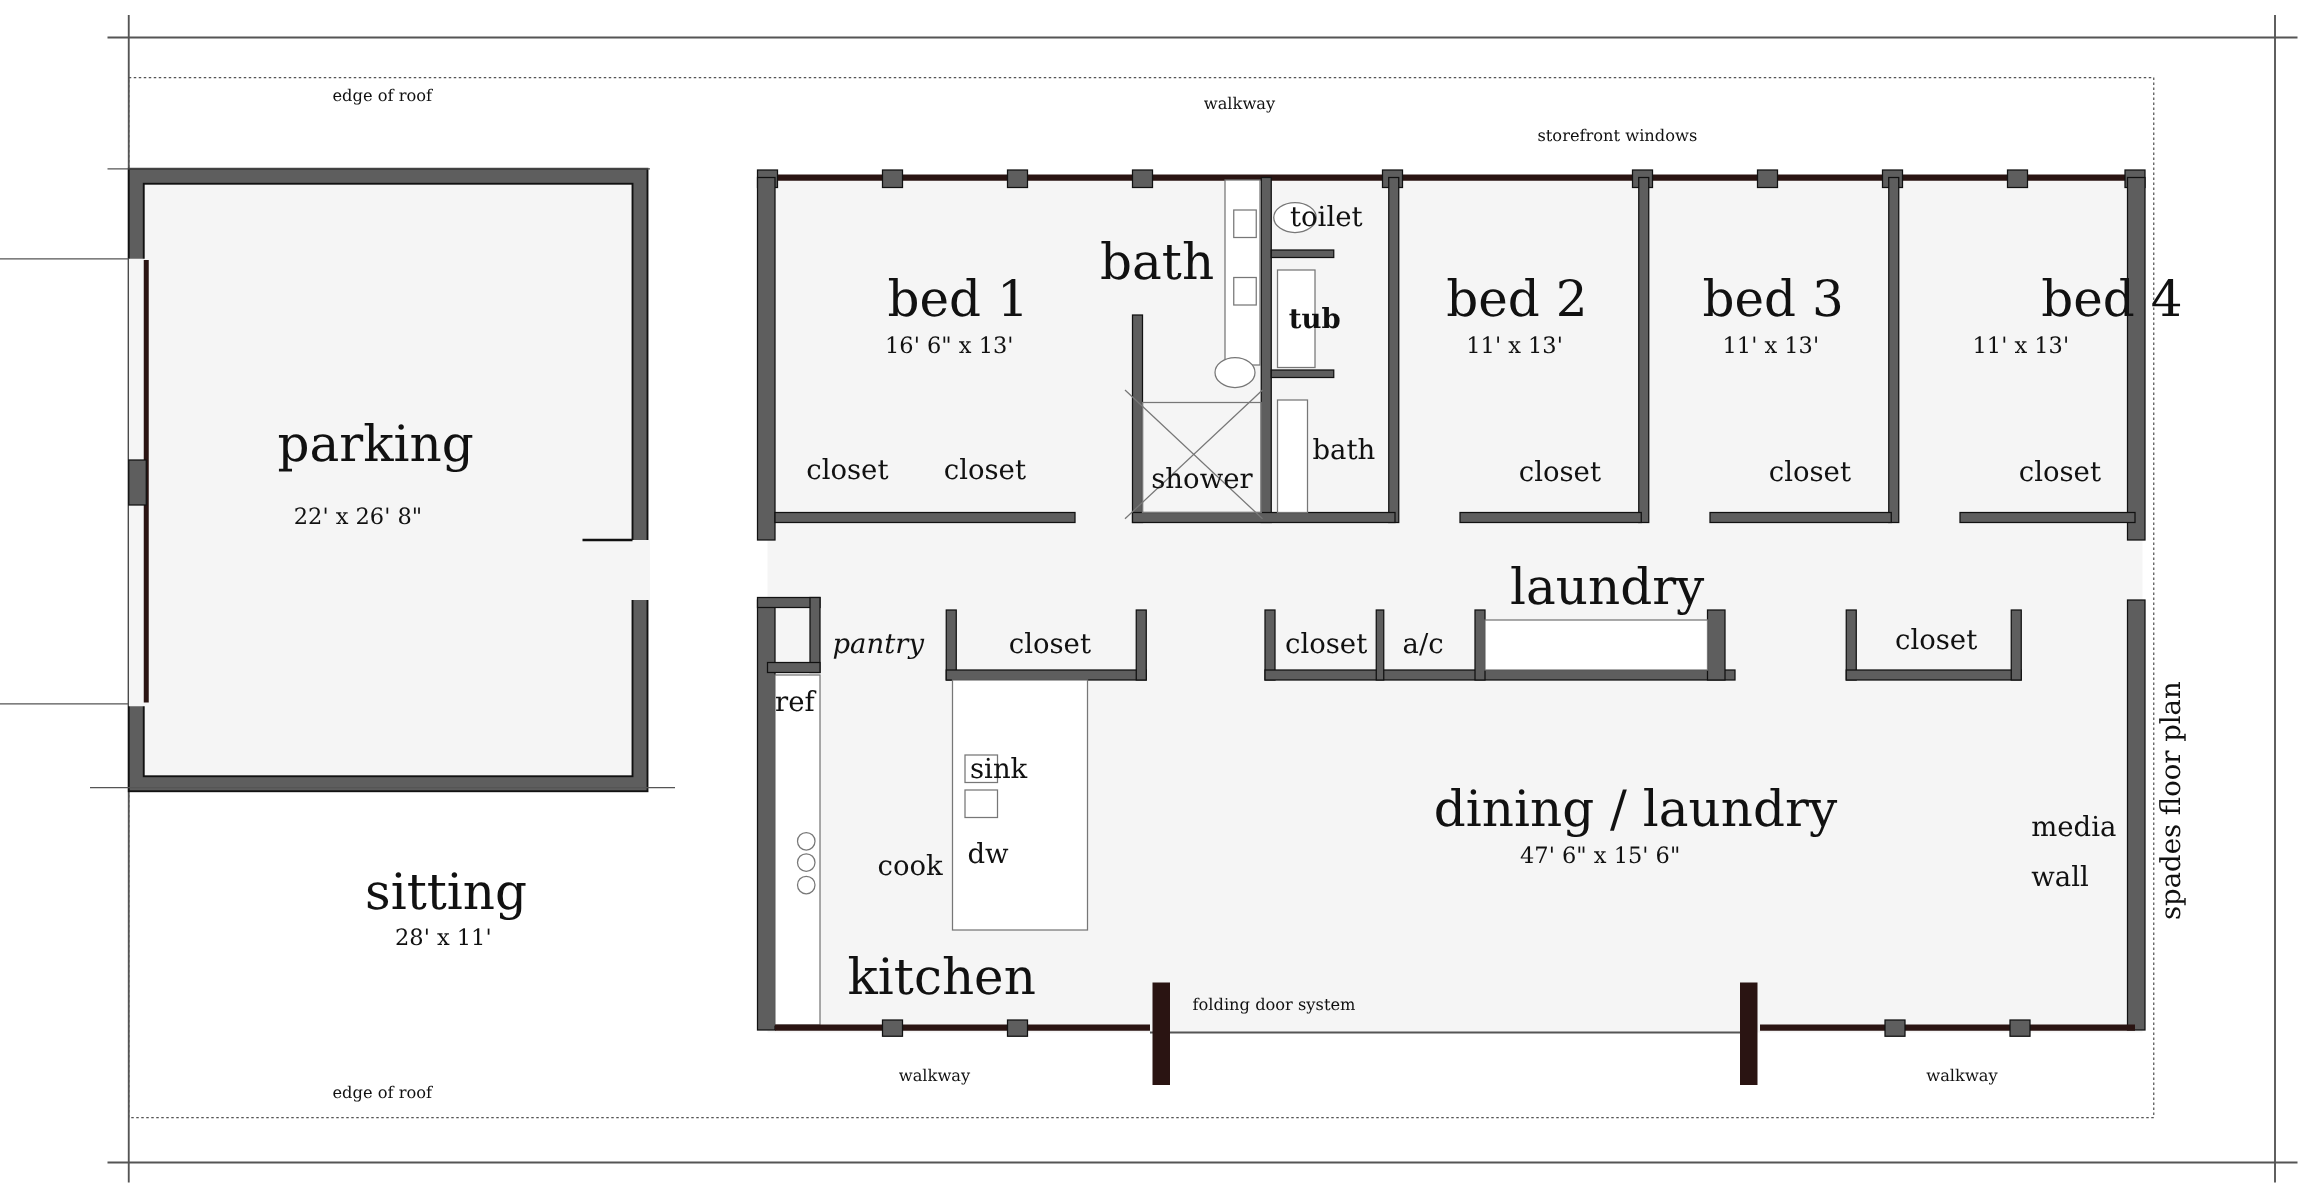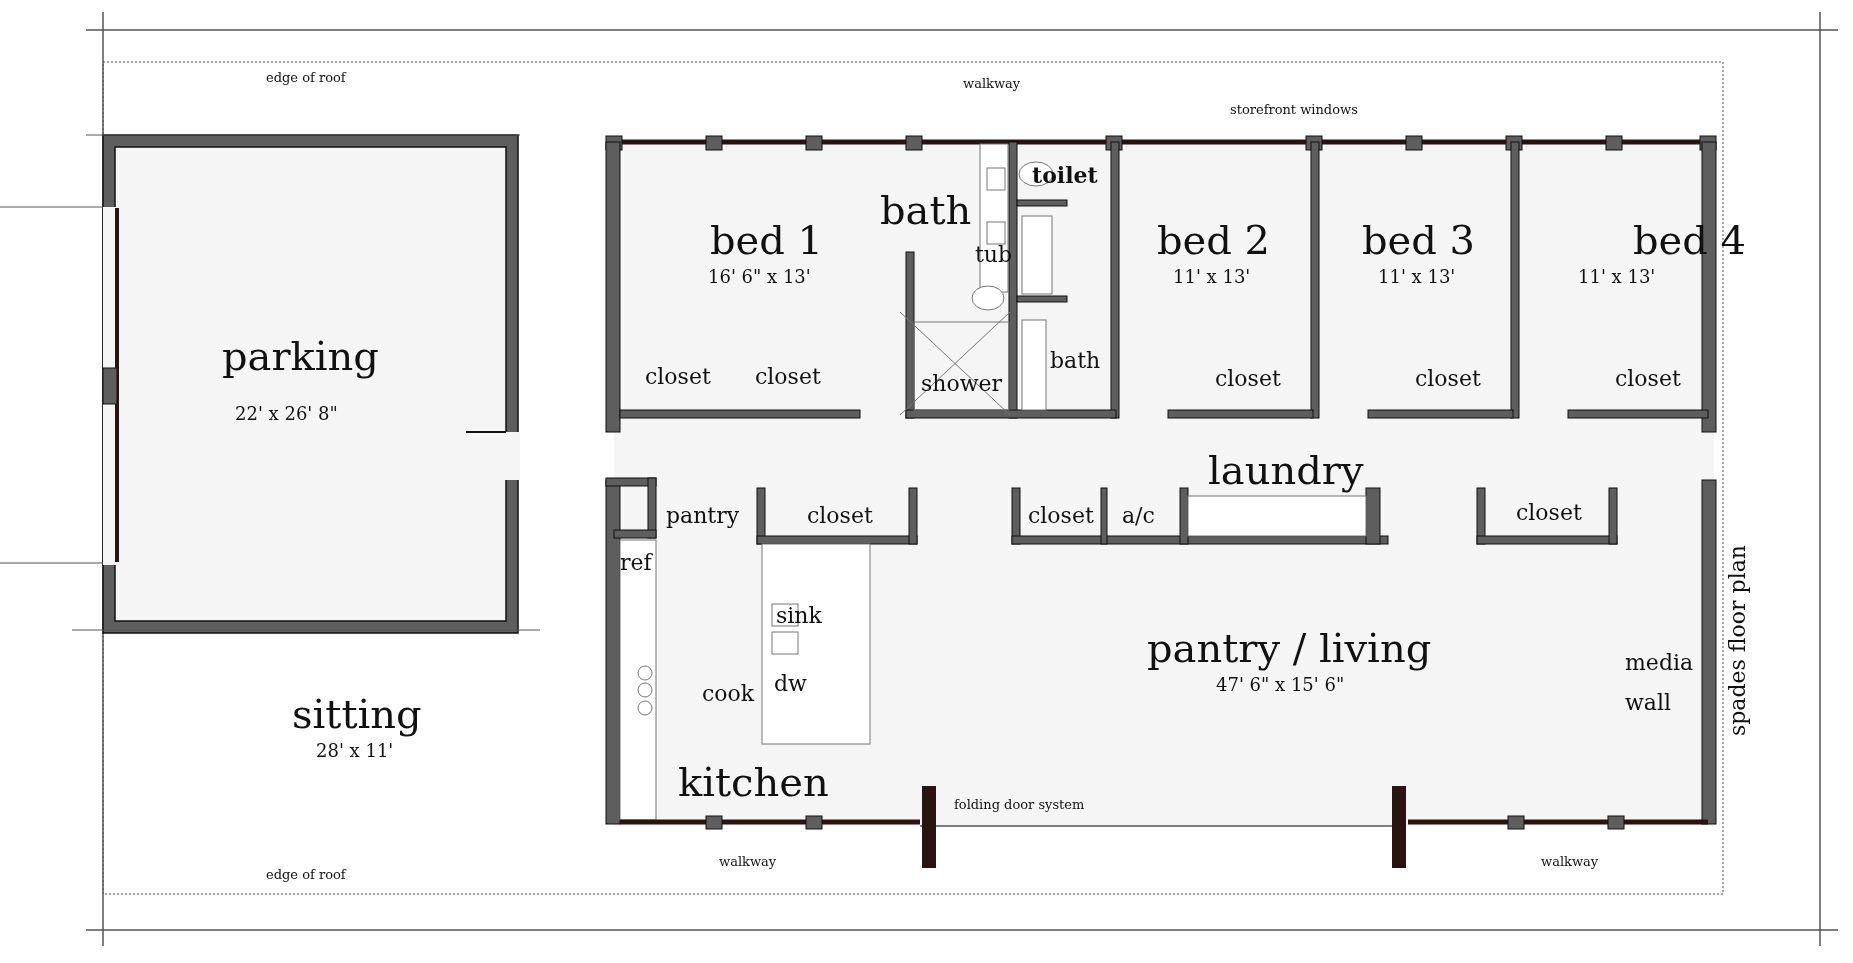--- a/index.html
+++ b/index.html
@@ -154,41 +154,41 @@
 <div class="lbl room" style="left:710px;top:220px;">bed 1</div>
 <div class="lbl dim" style="left:708px;top:268px;">16' 6" x 13'</div>
 <div class="lbl room" style="left:880px;top:190px;">bath</div>
 <div class="lbl room" style="left:1157px;top:220px;">bed 2</div>
 <div class="lbl dim" style="left:1173px;top:268px;">11' x 13'</div>
 <div class="lbl room" style="left:1362px;top:220px;">bed 3</div>
 <div class="lbl dim" style="left:1378px;top:268px;">11' x 13'</div>
 <div class="lbl room" style="left:1633px;top:220px;">bed 4</div>
 <div class="lbl dim" style="left:1578px;top:268px;">11' x 13'</div>
 
-<div class="lbl room-sm" style="left:1032px;top:164px;font-weight:bold;">toilet</div>
-<div class="lbl room-sm" style="left:975px;top:244px;">tub</div>
+<div class="lbl room-sm" style="left:1032px;top:164px;">toilet</div>
+<div class="lbl room-sm" style="left:1031px;top:244px;font-weight:bold;">tub</div>
 <div class="lbl room-sm" style="left:921px;top:373px;">shower</div>
 <div class="lbl room-sm" style="left:1050px;top:350px;">bath</div>
 
 <div class="lbl room-sm" style="left:645px;top:366px;">closet</div>
 <div class="lbl room-sm" style="left:755px;top:366px;">closet</div>
 <div class="lbl room-sm" style="left:1215px;top:368px;">closet</div>
 <div class="lbl room-sm" style="left:1415px;top:368px;">closet</div>
 <div class="lbl room-sm" style="left:1615px;top:368px;">closet</div>
 <div class="lbl room-sm" style="left:807px;top:505px;">closet</div>
 <div class="lbl room-sm" style="left:1028px;top:505px;">closet</div>
 <div class="lbl room-sm" style="left:1516px;top:502px;">closet</div>
 
 <div class="lbl room-sm" style="left:1122px;top:505px;">a/c</div>
 <div class="lbl room" style="left:1208px;top:450px;">laundry</div>
-<div class="lbl room-sm" style="left:666px;top:505px;">pantry</div>
+<div class="lbl room-sm" style="left:666px;top:505px;font-style:italic;">pantry</div>
 <div class="lbl room-sm" style="left:620px;top:552px;">ref</div>
 <div class="lbl room-sm" style="left:662px;top:683px;margin-left:40px;">cook</div>
 <div class="lbl room-sm" style="left:776px;top:605px;">sink</div>
 <div class="lbl room-sm" style="left:774px;top:673px;">dw</div>
 <div class="lbl room" style="left:678px;top:762px;">kitchen</div>
 
-<div class="lbl room" style="left:1147px;top:628px;">pantry / living</div>
+<div class="lbl room" style="left:1147px;top:628px;">dining / laundry</div>
 <div class="lbl dim" style="left:1216px;top:676px;">47' 6" x 15' 6"</div>
 <div class="lbl room-sm" style="left:1625px;top:652px;">media</div>
 <div class="lbl room-sm" style="left:1625px;top:678px;margin-top:14px;">wall</div>
 
 <div class="lbl room-sm vert" style="left:1727px;top:736px;">spades floor plan</div>
 
 </body></html>

